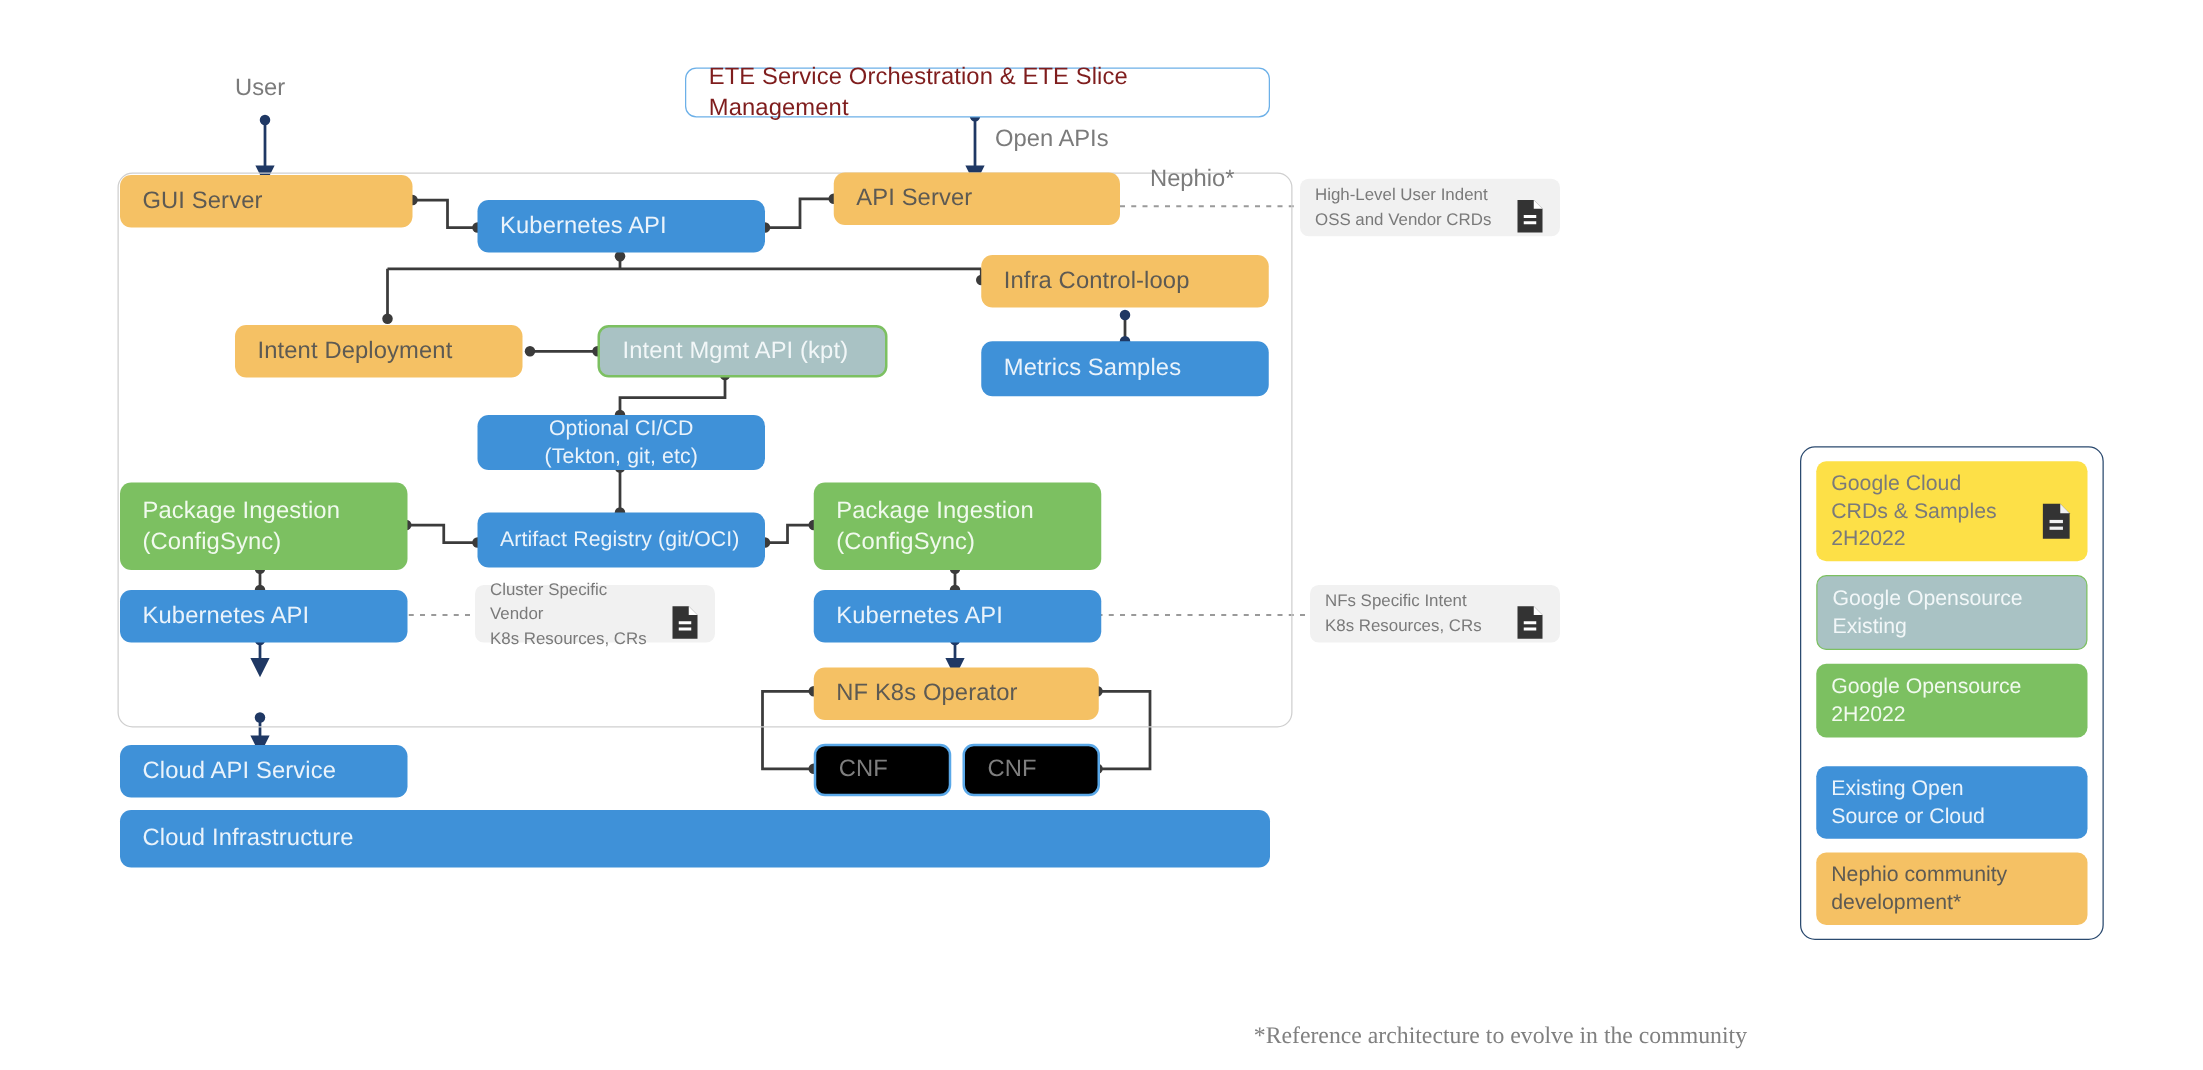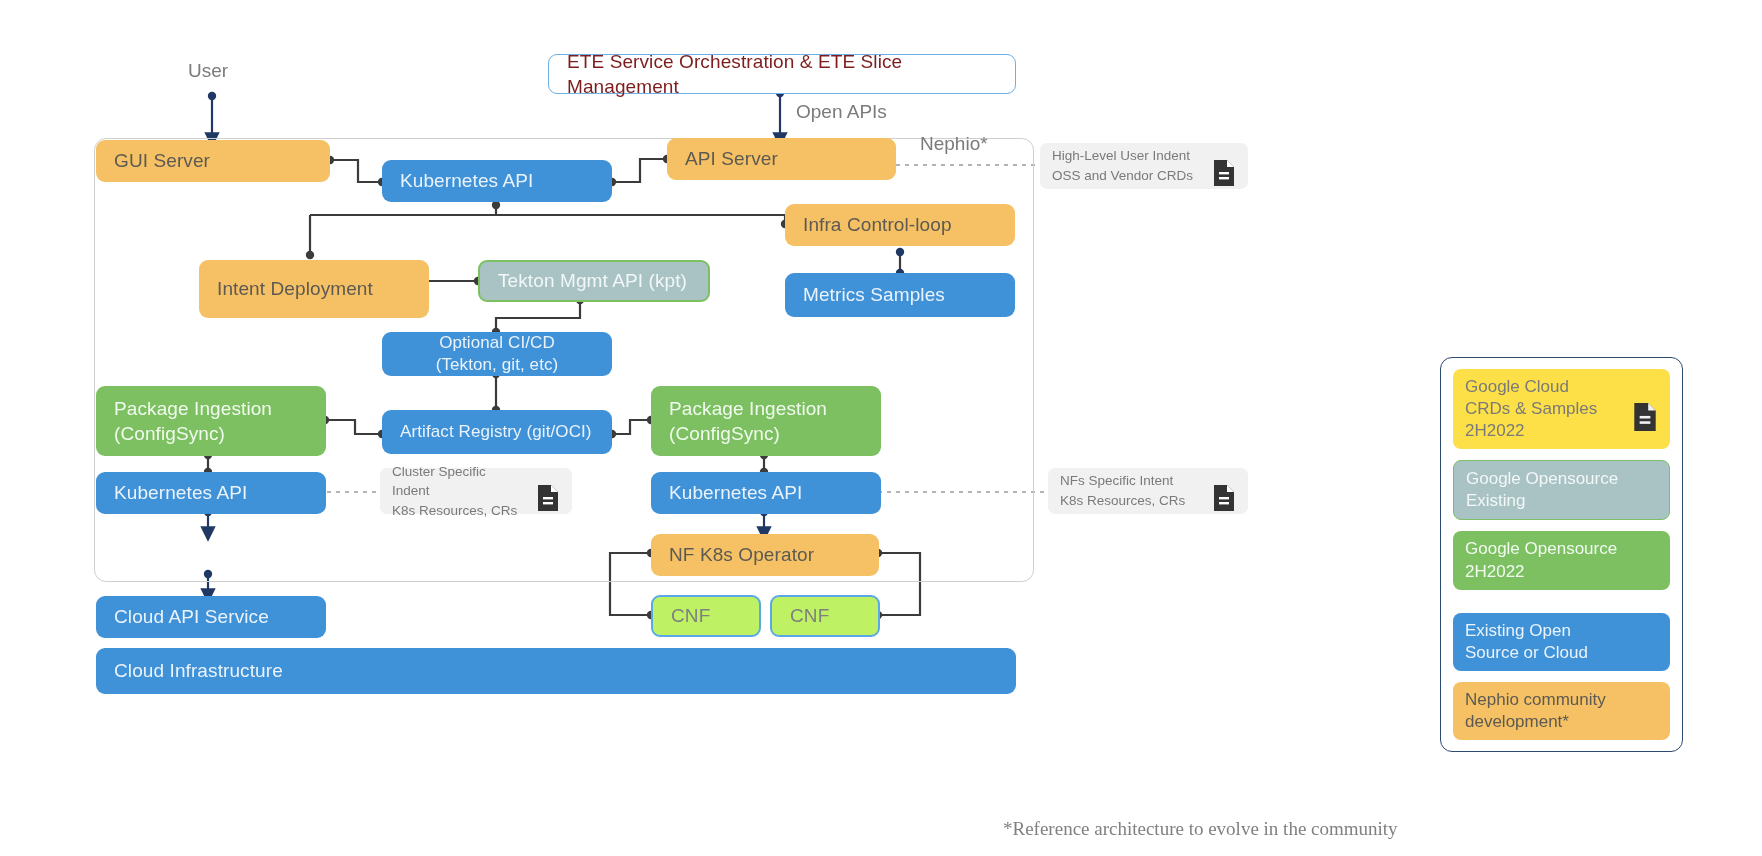--- a/index.html
+++ b/index.html
@@ -33,21 +33,21 @@
     font-size: 19px;
     line-height: 1.32;
     letter-spacing: 0.1px;
     white-space: pre-line;
   }
   .orange { background: #f5c164; color: #5d5a53; }
   .blue   { background: #3f91d8; color: #eaf3fb; }
   .green  { background: #7cc061; color: #f1faee; }
   .sage   { background: #a9c2c4; color: #f2f7f8; border: 2px solid #7cc061; }
   .outline-blue {
-    background: #bef264;
+    background: #000000;
     color: #7f7f7f;
     border: 2px solid #5aa8e8;
   }
   .ete-box {
     background: #ffffff;
     color: #7f1d1d;
     border: 1.6px solid #6cb0e8;
     border-radius: 9px;
   }
 
@@ -226,22 +226,22 @@
   <div class="plain-label" style="left:796px; top:101px;">Open APIs</div>
   <div class="plain-label" style="left:920px; top:133px;">Nephio*</div>
 
   <div class="node ete-box" style="left:548px; top:54px; width:468px; height:40px; font-size:19px;">ETE Service Orchestration &amp; ETE Slice Management</div>
 
   <div class="node orange" style="left:96px; top:140px; width:234px; height:42px;">GUI Server</div>
   <div class="node blue" style="left:382px; top:160px; width:230px; height:42px;">Kubernetes API</div>
   <div class="node orange" style="left:667px; top:138px; width:229px; height:42px;">API Server</div>
 
   <div class="node orange" style="left:785px; top:204px; width:230px; height:42px;">Infra Control-loop</div>
-  <div class="node orange" style="left:199px; top:260px; width:230px; height:58px;">Intent Deployment</div>
-  <div class="node sage" style="left:478px; top:260px; width:232px; height:42px;">Tekton Mgmt API (kpt)</div>
+  <div class="node orange" style="left:188px; top:260px; width:230px; height:42px;">Intent Deployment</div>
+  <div class="node sage" style="left:478px; top:260px; width:232px; height:42px;">Intent Mgmt API (kpt)</div>
   <div class="node blue" style="left:785px; top:273px; width:230px; height:44px;">Metrics Samples</div>
 
   <div class="node blue" style="left:382px; top:332px; width:230px; height:44px; font-size:17px; text-align:center; align-items:center; padding:0 10px;">Optional CI/CD
 (Tekton, git, etc)</div>
 
   <div class="node green" style="left:96px; top:386px; width:230px; height:70px;">Package Ingestion
 (ConfigSync)</div>
   <div class="node blue" style="left:382px; top:410px; width:230px; height:44px; font-size:17px;">Artifact Registry (git/OCI)</div>
   <div class="node green" style="left:651px; top:386px; width:230px; height:70px;">Package Ingestion
 (ConfigSync)</div>
@@ -264,21 +264,21 @@
       <svg width="24" height="28" viewBox="0 0 24 28" aria-hidden="true">
         <path d="M2,1 L15,1 L22,8 L22,27 L2,27 Z" fill="#333333"></path>
         <path d="M15,1 L15,8 L22,8 Z" fill="#ffffff"></path>
         <rect x="7" y="13" width="10" height="2.4" fill="#ffffff"></rect>
         <rect x="7" y="18" width="10" height="2.4" fill="#ffffff"></rect>
       </svg>
     </span>
   </div>
 
   <div class="note" style="left:380px; top:468px; width:192px; height:46px;">
-    <span class="txt">Cluster Specific Indent
+    <span class="txt">Cluster Specific Vendor
 K8s Resources, CRs</span>
     <span class="doc-icon">
       <svg width="24" height="28" viewBox="0 0 24 28" aria-hidden="true">
         <path d="M2,1 L15,1 L22,8 L22,27 L2,27 Z" fill="#333333"></path>
         <path d="M15,1 L15,8 L22,8 Z" fill="#ffffff"></path>
         <rect x="7" y="13" width="10" height="2.4" fill="#ffffff"></rect>
         <rect x="7" y="18" width="10" height="2.4" fill="#ffffff"></rect>
       </svg>
     </span>
   </div>

